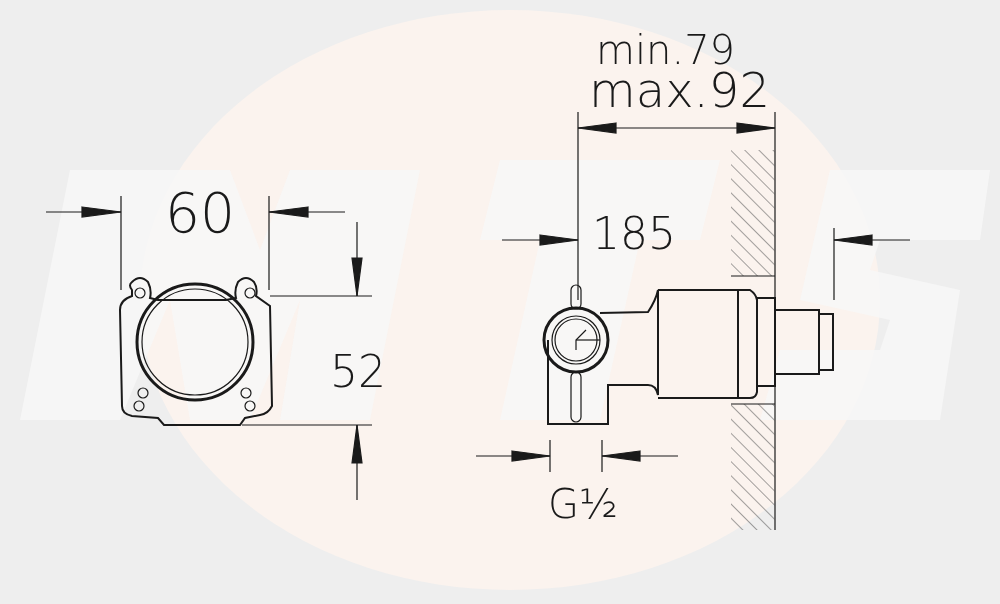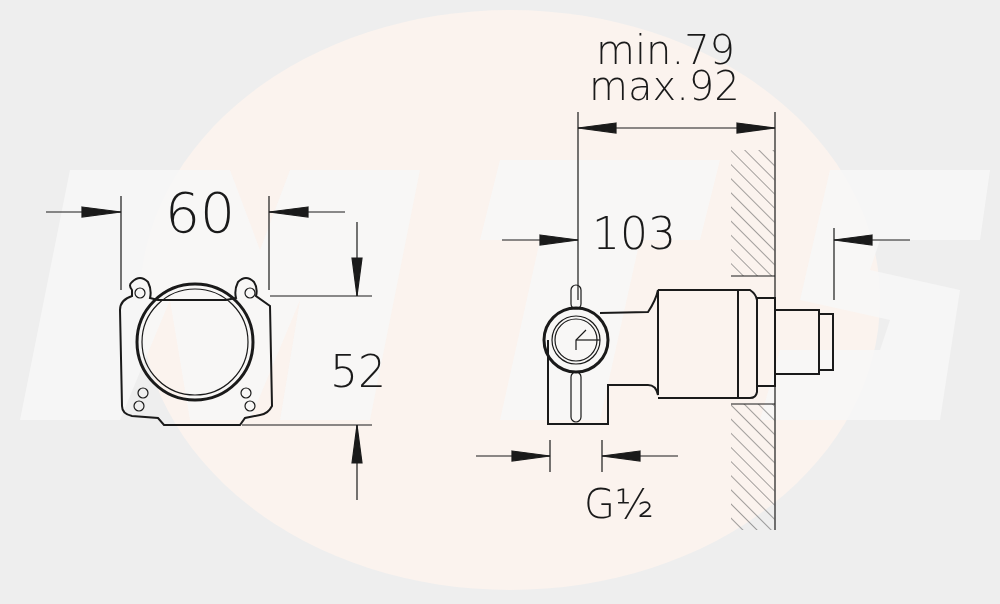--- a/index.html
+++ b/index.html
@@ -90,16 +90,16 @@
       <line x1="476" y1="456" x2="550" y2="456"></line>
       <polygon points="512,451 550,456 512,461" fill="#1a1a1a"></polygon>
       <line x1="602" y1="456" x2="678" y2="456"></line>
       <polygon points="640,451 602,456 640,461" fill="#1a1a1a"></polygon>
     </g>
   </svg>
 
   <div class="lbl" style="left:165px;top:186px;font-size:55px;">60</div>
   <div class="lbl" style="left:330px;top:350px;font-size:44px;">52</div>
   <div class="lbl" style="left:596px;top:30px;font-size:40px;">min.79</div>
-  <div class="lbl" style="left:589px;top:66px;font-size:40px;">max.92</div>
-  <div class="lbl" style="left:592px;top:212px;font-size:44px;">103</div>
-  <div class="lbl" style="left:548px;top:484px;font-size:40px;margin-left:36px;"><span>G</span><span>½</span></div>
+  <div class="lbl" style="left:589px;top:66px;font-size:48px;">max.92</div>
+  <div class="lbl" style="left:592px;top:212px;font-size:44px;">185</div>
+  <div class="lbl" style="left:548px;top:484px;font-size:40px;"><span>G</span><span>½</span></div>
 </div>
 
 </body></html>

